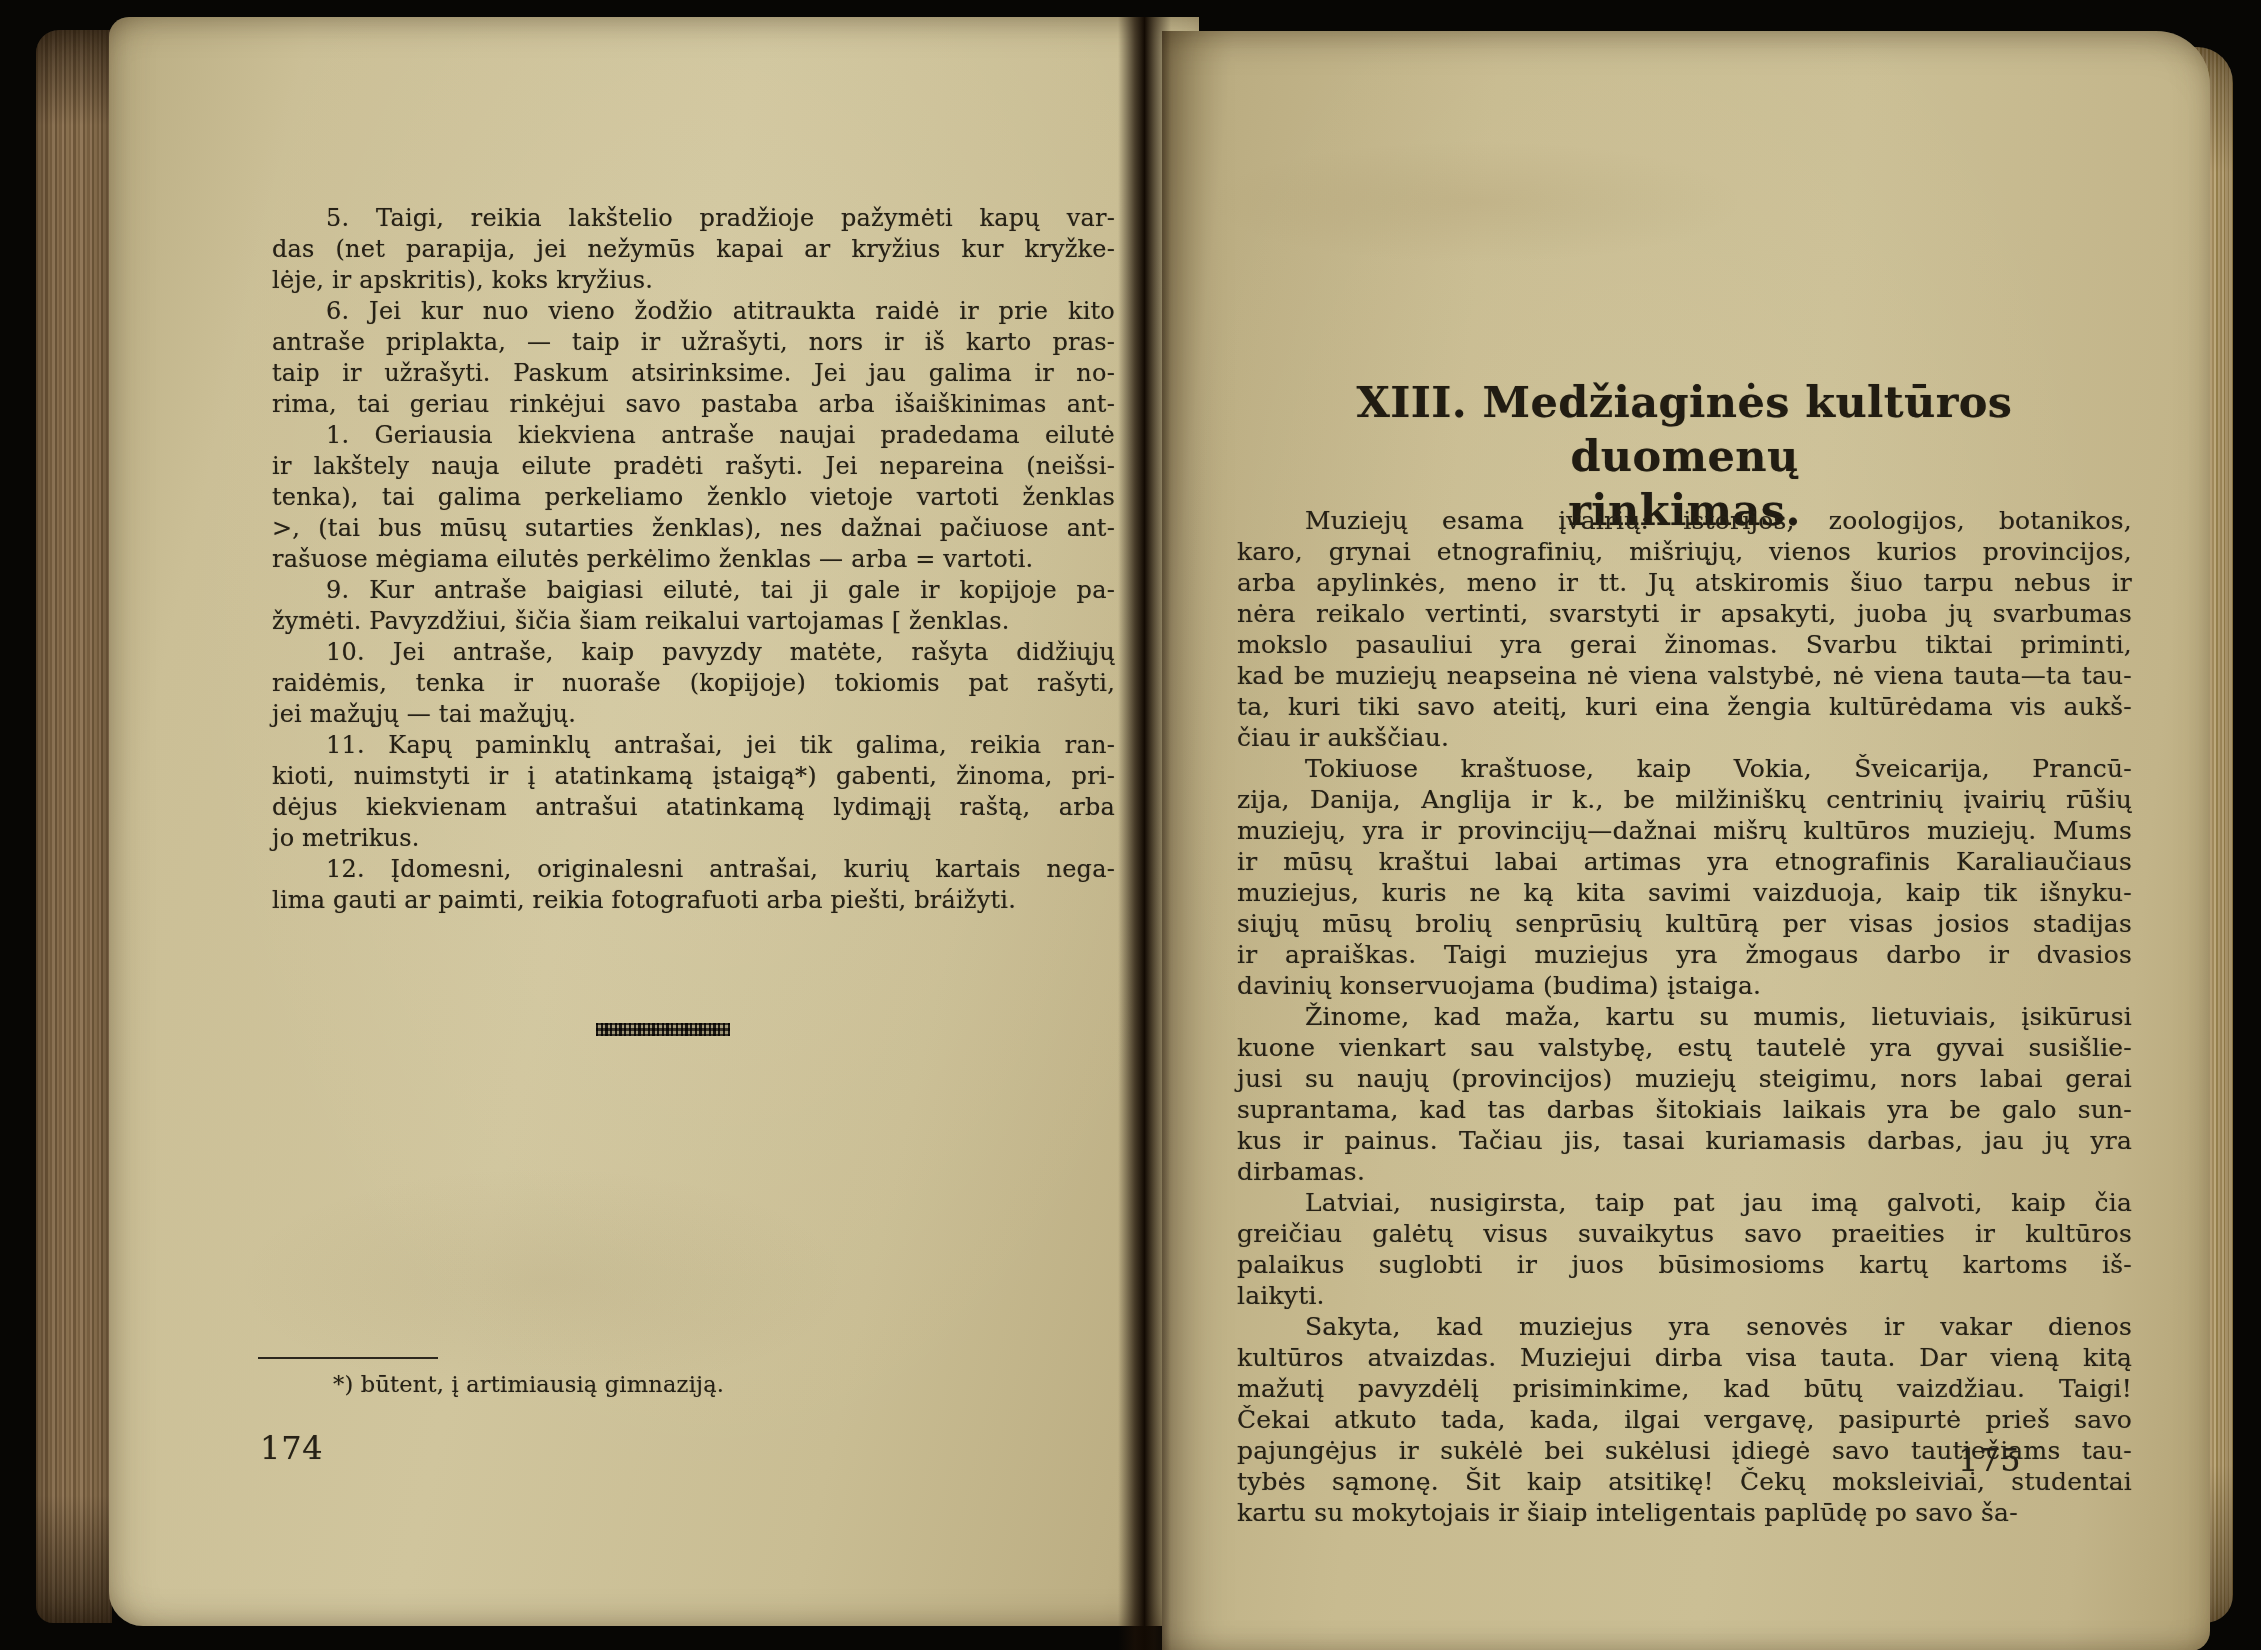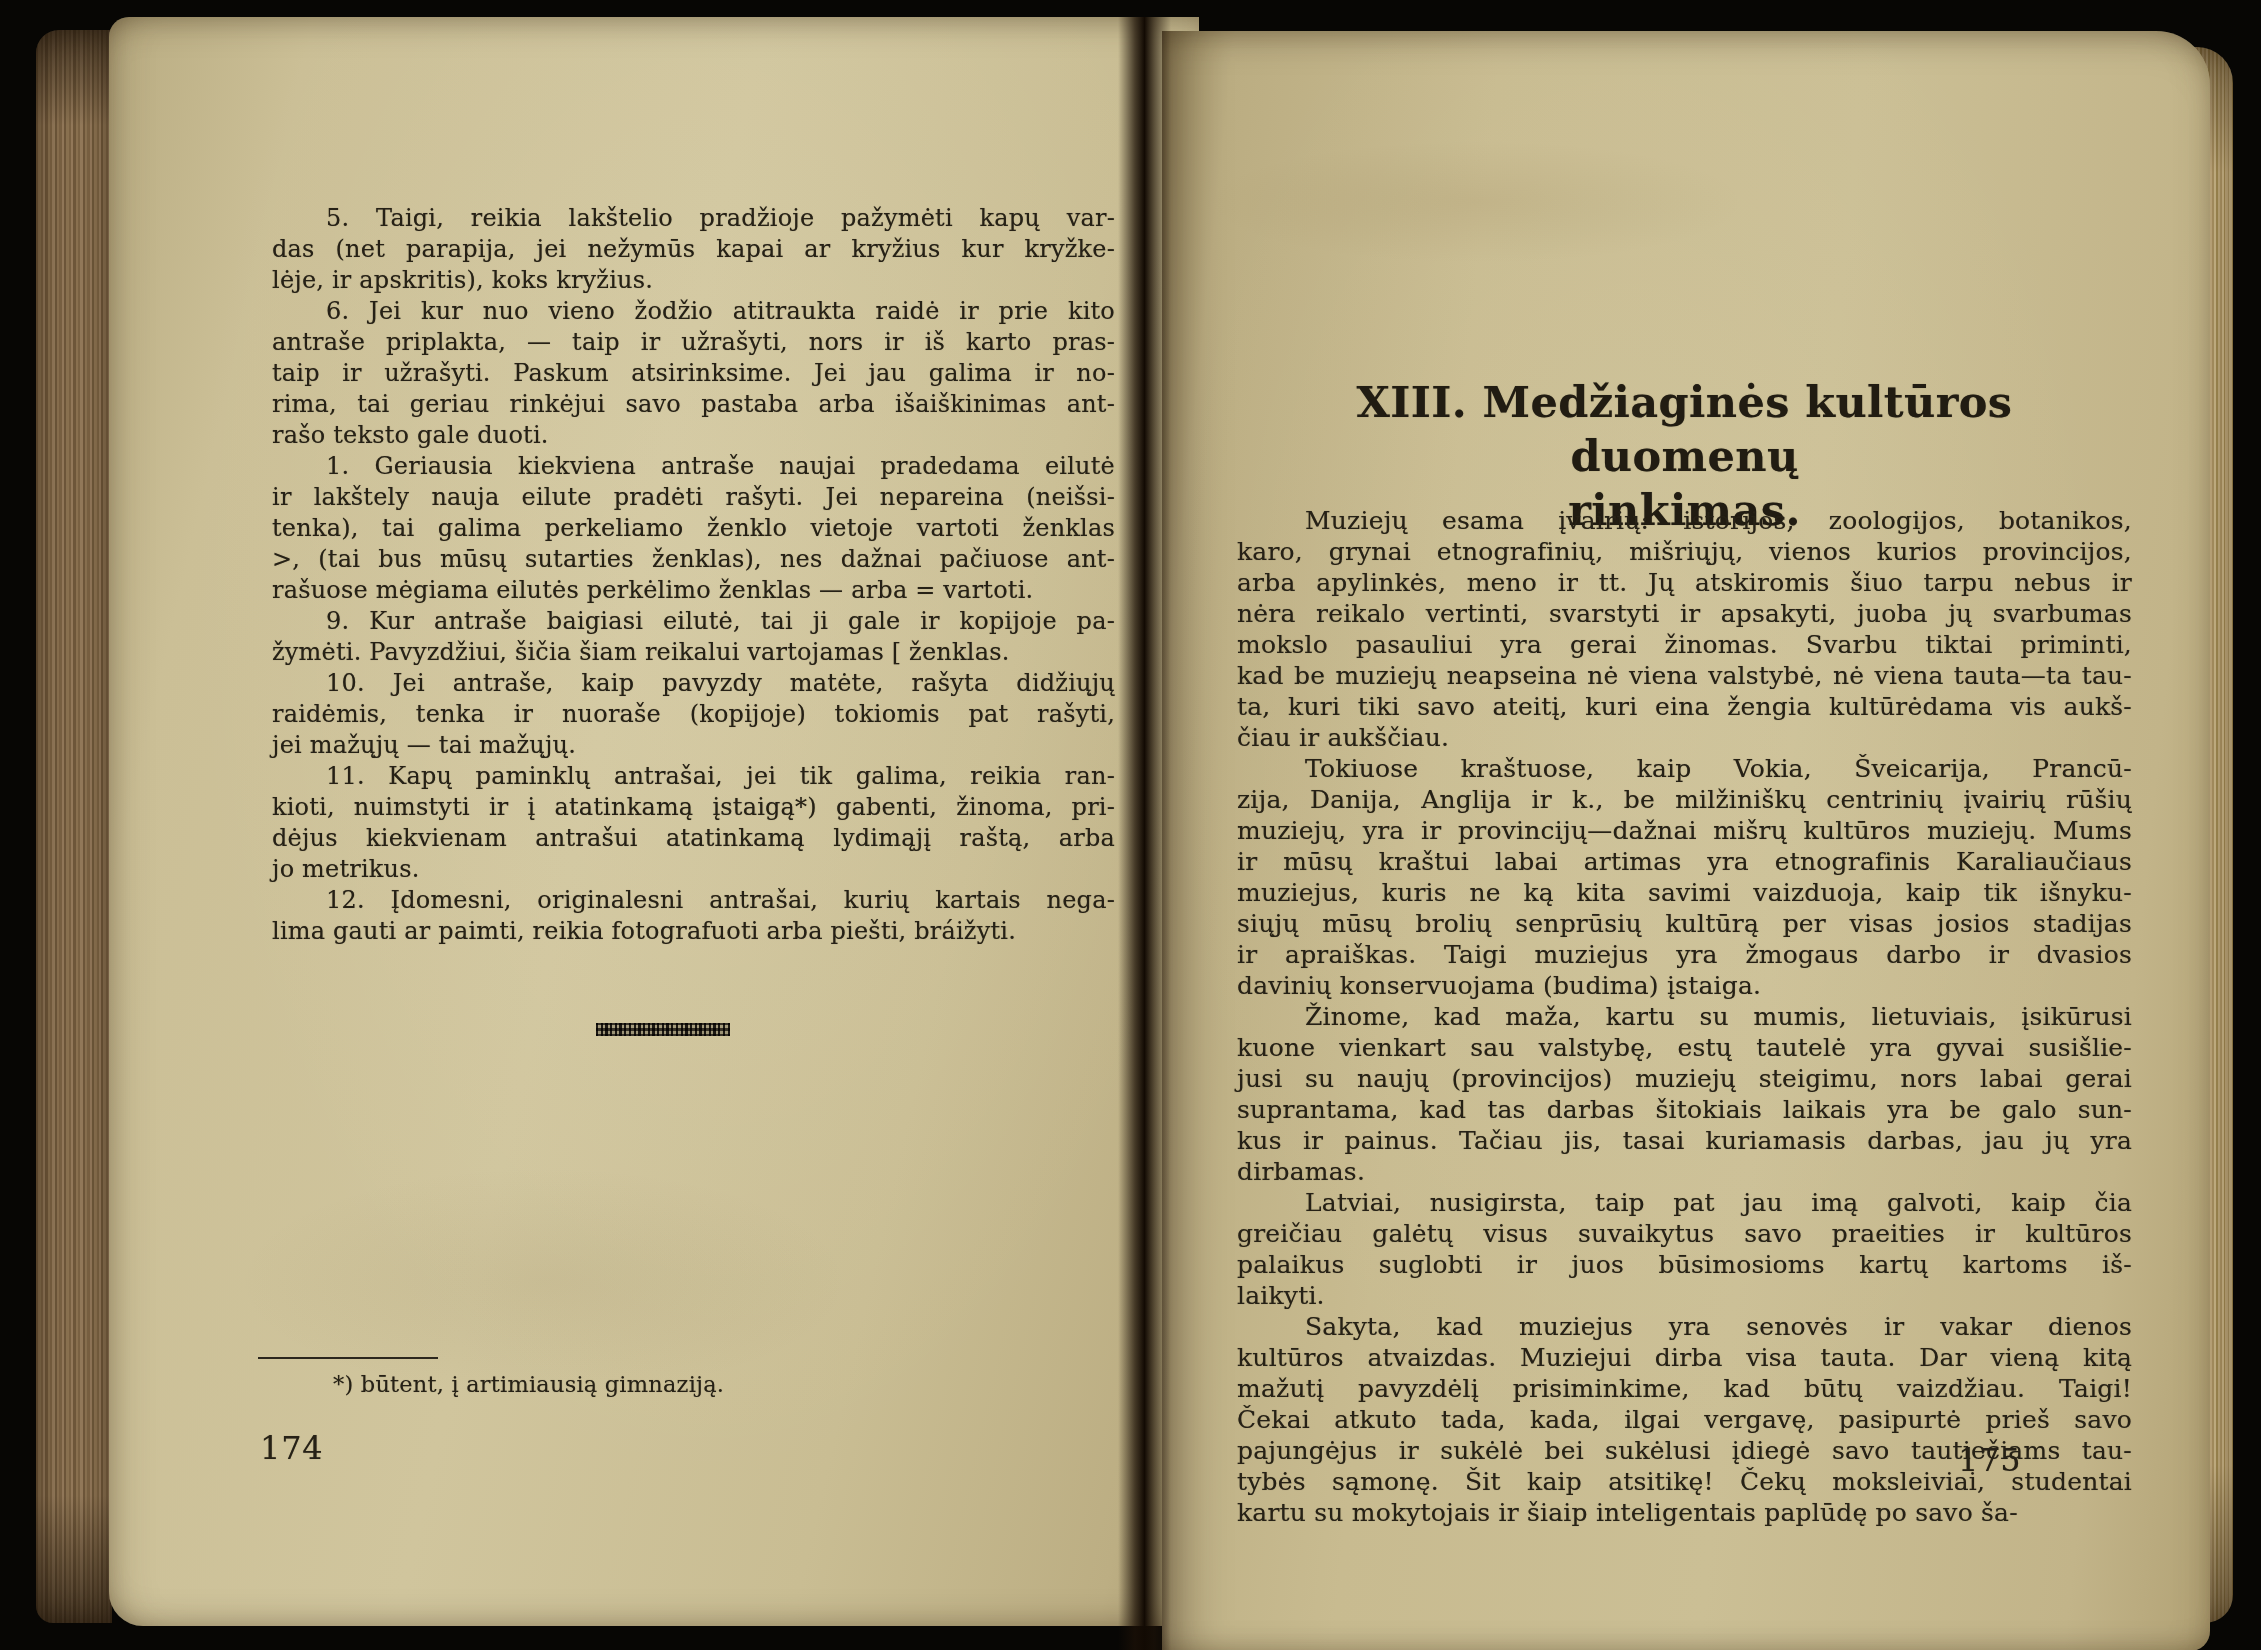--- a/index.html
+++ b/index.html
@@ -119,21 +119,20 @@
           <div class="line">das (net parapija, jei nežymūs kapai ar kryžius kur kryžke-</div>
           <div class="line last">lėje, ir apskritis), koks kryžius.</div>
         </div>
         <div class="para">
           <div class="line first">6. Jei kur nuo vieno žodžio atitraukta raidė ir prie kito</div>
           <div class="line">antraše priplakta, — taip ir užrašyti, nors ir iš karto pras-</div>
         </div>
         <div class="para">
           <div class="line">taip ir užrašyti. Paskum atsirinksime. Jei jau galima ir no-</div>
           <div class="line">rima, tai geriau rinkėjui savo pastaba arba išaiškinimas ant-</div>
-          <div class="line last">rašo teksto gale duoti.</div>
         </div>
         <div class="para">
           <div class="line first">1. Geriausia kiekviena antraše naujai pradedama eilutė</div>
           <div class="line">ir lakštely nauja eilute pradėti rašyti. Jei nepareina (neišsi-</div>
           <div class="line">tenka), tai galima perkeliamo ženklo vietoje vartoti ženklas</div>
           <div class="line">&gt;, (tai bus mūsų sutarties ženklas), nes dažnai pačiuose ant-</div>
           <div class="line last">rašuose mėgiama eilutės perkėlimo ženklas — arba = vartoti.</div>
         </div>
         <div class="para">
           <div class="line first">9. Kur antraše baigiasi eilutė, tai ji gale ir kopijoje pa-</div>

